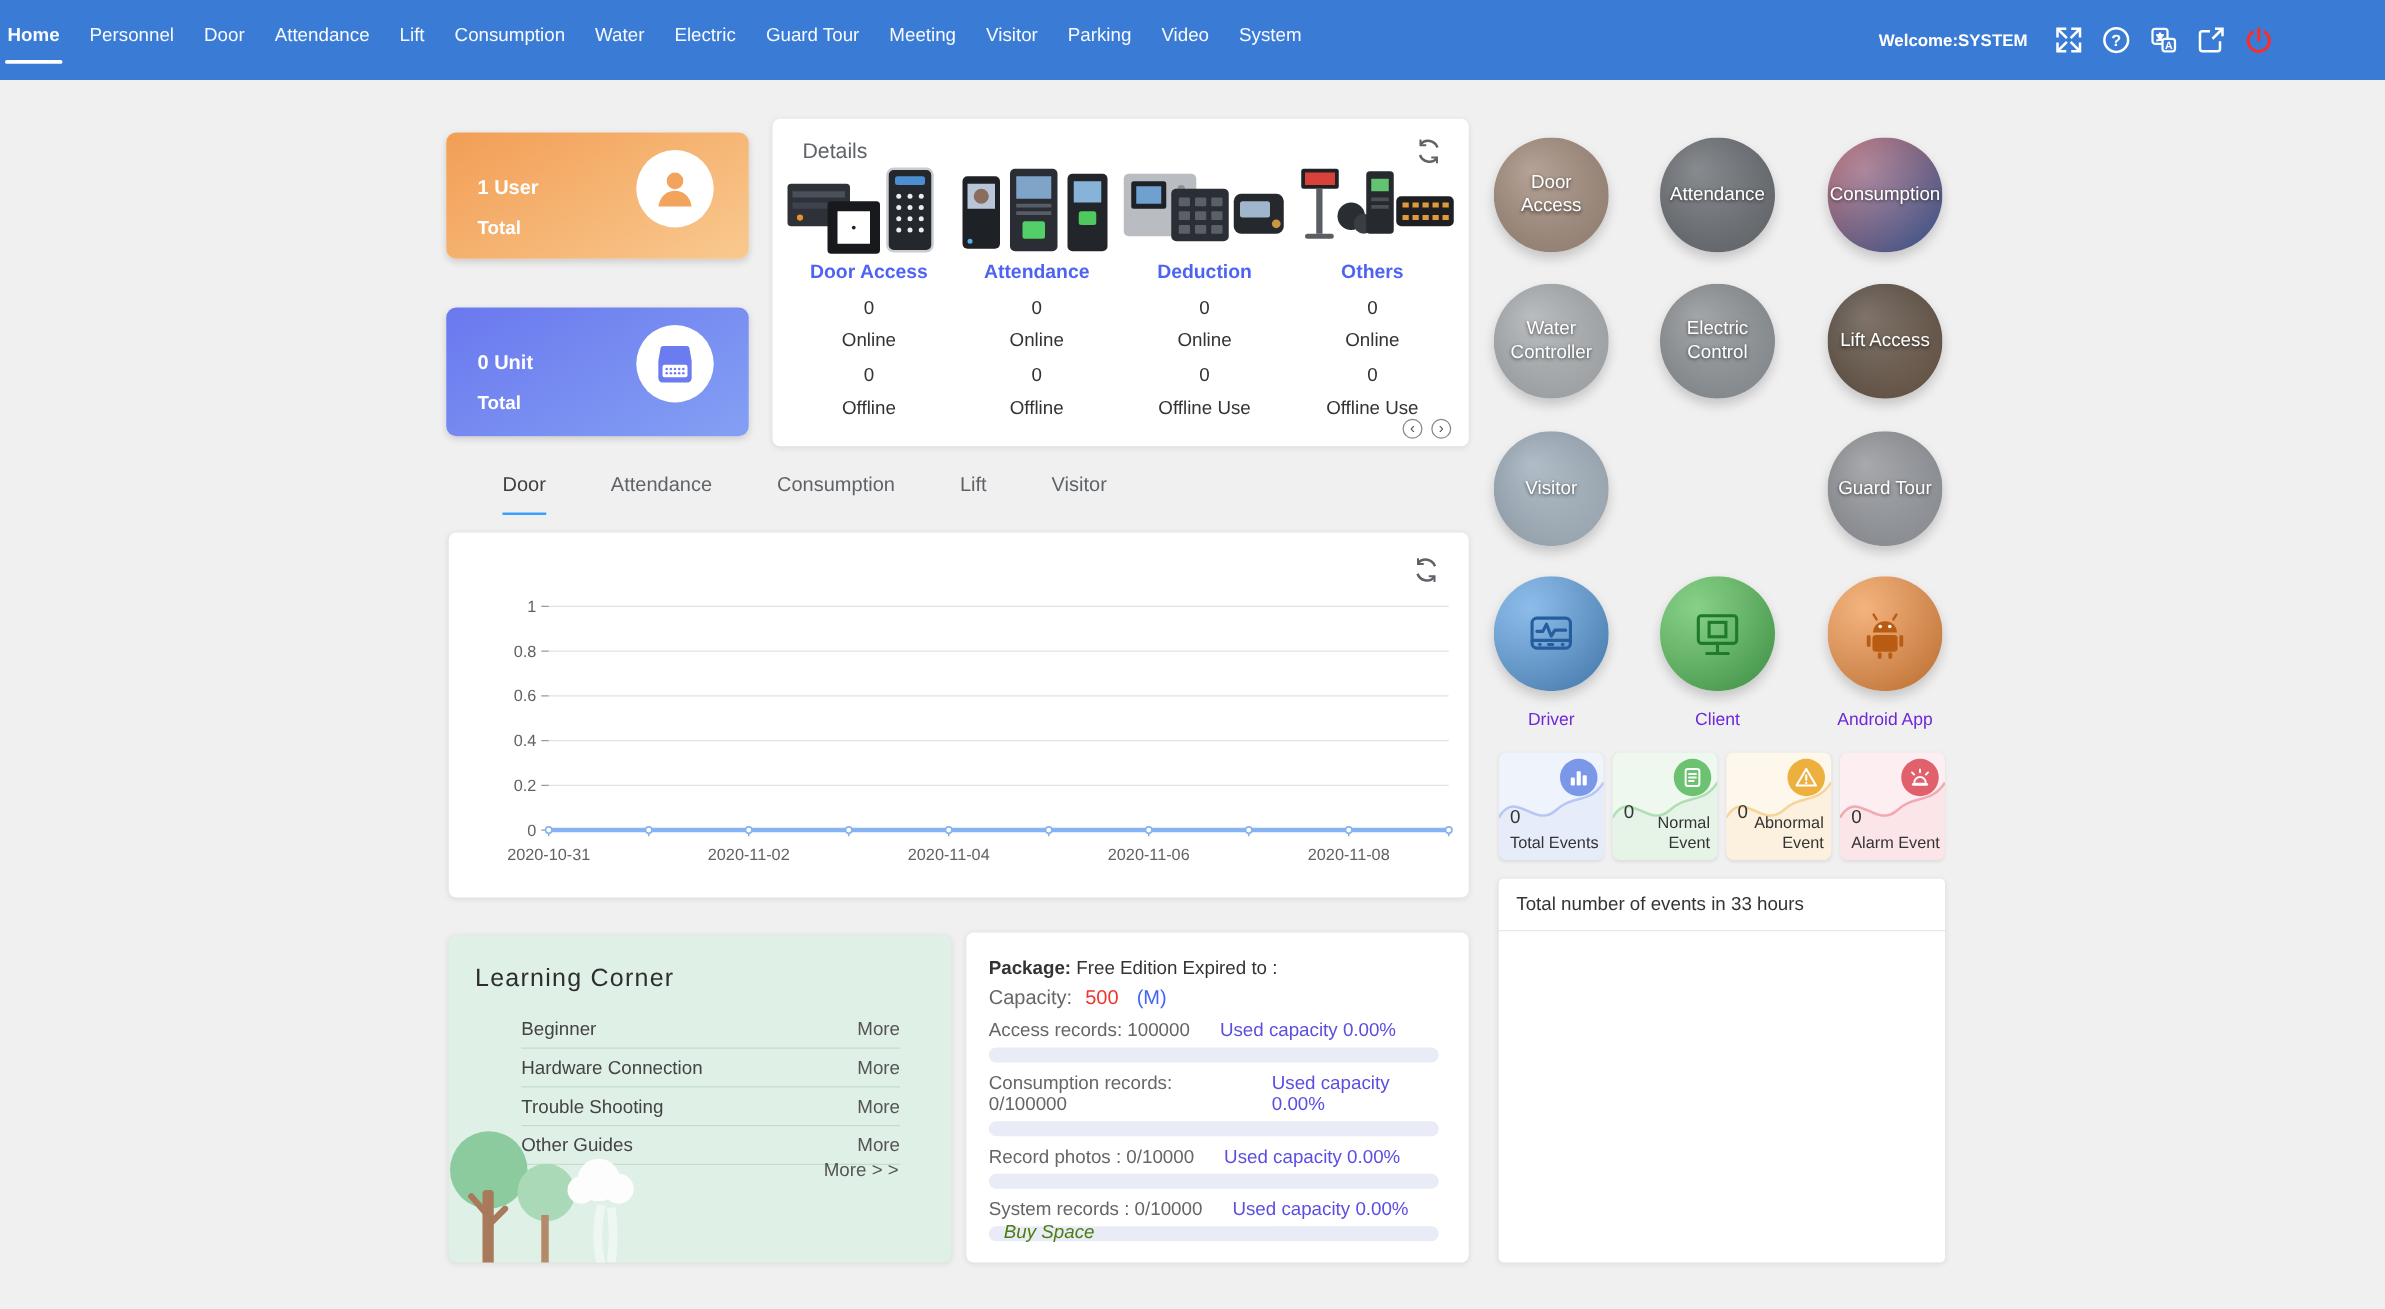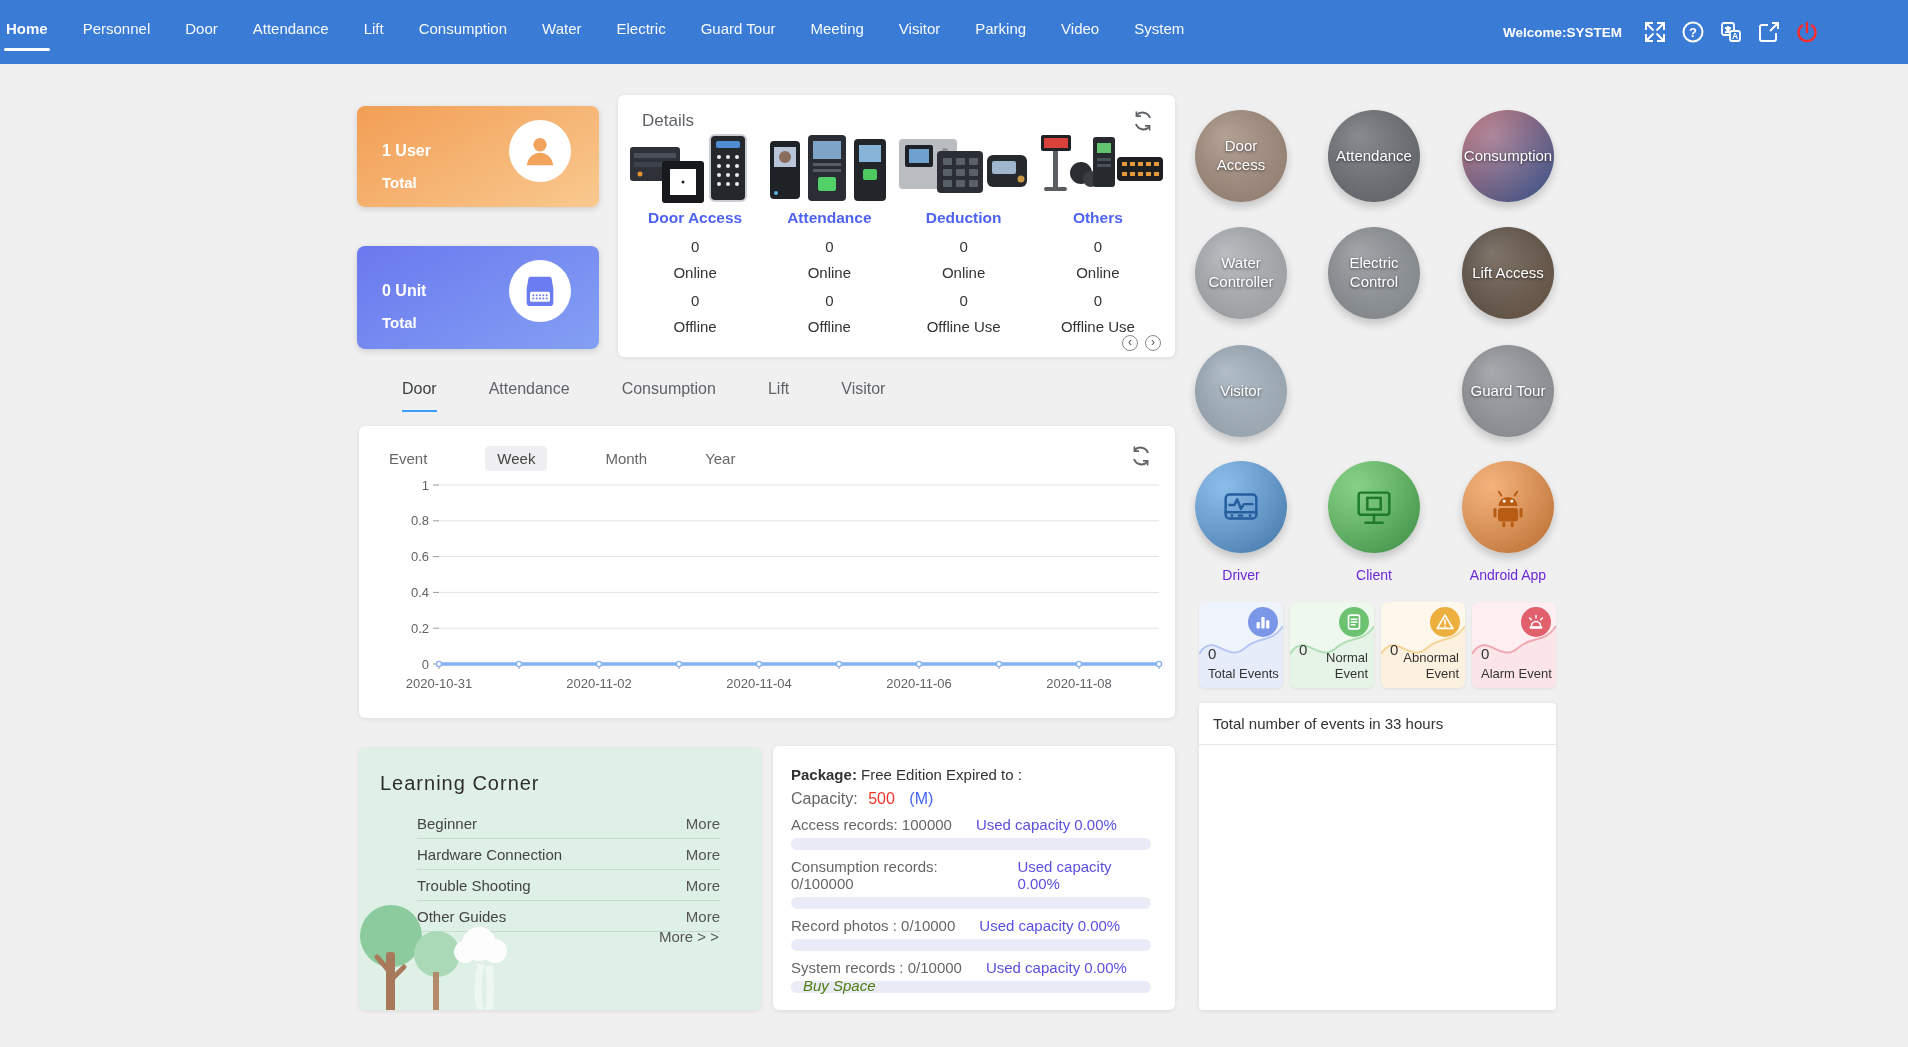--- a/index.html
+++ b/index.html
@@ -4,21 +4,21 @@
 <style>
   * { box-sizing: border-box; margin: 0; padding: 0; }
   html,body { width:1908px; height:1047px; overflow:hidden; background:#f0f0f0;
     font-family:"Liberation Sans","DejaVu Sans",sans-serif; }
   
   .navbar { position:absolute; left:0; top:0; width:1908px; height:64px; background:#3a7bd5; display:flex; align-items:center; }
   .logo { display:flex; align-items:flex-start; margin-left:40px; width:200px; position:relative; height:64px; cursor:pointer; }
   .cube { position:absolute; left:14px; top:8px; width:42px; height:46px; }
   .logo-title { position:absolute; left:62px; top:8px; color:#fff; font-size:31px; letter-spacing:1px; }
   .logo-sub { position:absolute; left:0px; top:45px; color:#fff; font-size:12.5px; font-weight:bold; white-space:nowrap; }
-  .nav-menu { display:flex; margin-left:4px; height:64px; align-items:center; gap:31px; }
+  .nav-menu { display:flex; margin-left:4px; height:64px; align-items:center; gap:20px; }
   .nav-item { color:rgba(255,255,255,.96); font-size:15px; padding:0 2px; height:64px; line-height:58px; position:relative; cursor:pointer; white-space:nowrap; }
   .nav-item.active { font-weight:bold; }
   .nav-item.active::after { content:""; position:absolute; left:0; right:0; bottom:13px; height:3px; background:#fff; border-radius:2px; }
   .nav-right { position:absolute; right:88px; top:0; height:64px; display:flex; align-items:center; gap:12px; }
   .welcome { color:#fff; font-size:13.5px; font-weight:bold; margin-right:8px; cursor:pointer; }
   .nav-icon { width:26px; height:26px; cursor:pointer; display:flex; align-items:center; justify-content:center; }
   .nav-icon svg { width:24px; height:24px; }
   
   .panel { position:absolute; background:#fff; border-radius:6px; box-shadow:0 1px 5px rgba(0,0,0,.09); }
   
@@ -336,26 +336,20 @@
 
 <div class="module-tabs">
     <div class="mtab active">Door</div>
     <div class="mtab">Attendance</div>
     <div class="mtab">Consumption</div>
     <div class="mtab">Lift</div>
     <div class="mtab">Visitor</div>
   </div>
 
 <div class="panel chartpanel">
-  <div class="chart-filters">
-      <div class="cfilter">Event</div>
-      <div class="cfilter active">Week</div>
-      <div class="cfilter">Month</div>
-      <div class="cfilter">Year</div>
-    </div>
   <div class="icon-btn refresh">
     <svg viewBox="0 0 24 24" fill="none" stroke="#5f6368" stroke-width="2">
       <path d="M19 9a8 8 0 0 0-13.6-2.6"></path>
         <path d="M5 15a8 8 0 0 0 13.6 2.6"></path>
       <path d="M5.4 2.5v4.6h4.6" stroke-width="1.6"></path>
         <path d="M18.6 21.5v-4.6H14" stroke-width="1.6"></path>
     </svg>
   </div>
   <svg class="chart-svg" viewBox="0 0 816 292">
       <line x1="80" y1="238" x2="800" y2="238" stroke="#e2e2e2" stroke-width="1"></line>

